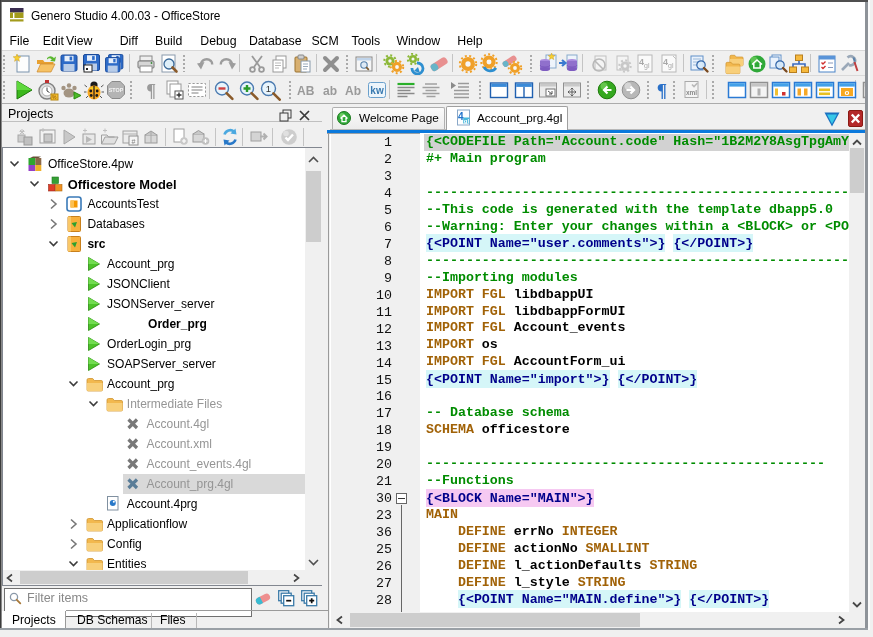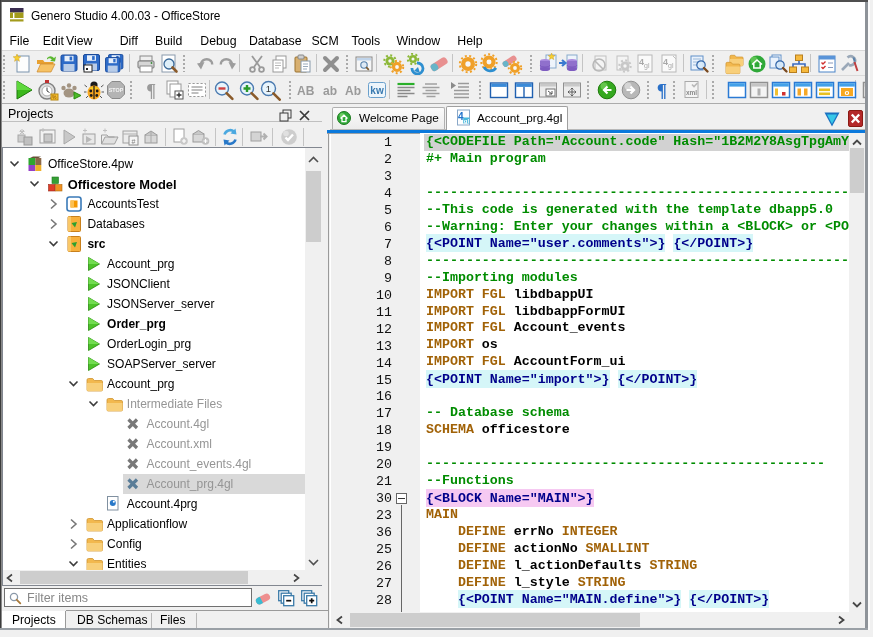--- a/index.html
+++ b/index.html
@@ -13,21 +13,21 @@
 #tb2{left:0;top:76px;width:871px;height:28px;background:#f0f0f0;border-bottom:1px solid #ababab}
 .vsep{position:absolute;width:1px;background:#c4c4c4}
 .hdl{position:absolute;width:2px;background-image:repeating-linear-gradient(#aaa 0 2px,#f0f0f0 2px 4px)}
 #ptitle{left:0;top:105px;width:322px;height:17px;background:#f0f0f0;border-bottom:1px solid #c0c0c0}
 #ptitle span{position:absolute;left:8px;top:2px;font-size:12.5px;color:#000}
 #ptoolbar{left:0;top:122px;width:322px;height:25px;background:#f0f0f0}
 #tree{left:2px;top:147px;width:320px;height:439px;background:#fff;border:1px solid #828790}
 .trow{position:absolute;height:20px;font-size:12px;color:#000;white-space:nowrap}
 .trow .lbl{position:absolute;top:3px}
 .gray{color:#959595}
-#filterbox{left:4px;top:588px;width:248px;height:19px;background:#fff;border:1px solid #707070}
+#filterbox{left:4px;top:588px;width:248px;height:29px;background:#fff;border:1px solid #707070}
 #filterbox span{position:absolute;left:22px;top:2px;font-size:12.5px;color:#888}
 .ltab{position:absolute;top:611px;height:19px;font-size:12.1px;color:#000}
 #editor{left:330px;top:105px;width:535px;height:523px;background:#fff}
 #tabbar{left:330px;top:105px;width:535px;height:25px;background:#f0f0f0;border-bottom:1px solid #b8b8b8}
 #blueline{left:327px;top:130px;width:538px;height:3px;background:#0b79dc}
 #gutter{left:331px;top:134px;width:89px;height:478px;background:#f0f0f0}
 #codearea{left:420px;top:133px;width:429px;height:479px;background:#fff;overflow:hidden}
 .lnum{position:absolute;width:61px;text-align:right;font-family:"Liberation Mono",monospace;font-size:13.3px;color:#111}
 pre.code{position:absolute;left:6px;top:1px;font-family:"Liberation Mono",monospace;font-size:13.3px;line-height:16.95px;color:#000;font-weight:bold}
 .k{color:#a16207;font-weight:bold}
@@ -620,21 +620,21 @@
       <path d="M2.5 1.5 L13.5 8 L2.5 8z" fill="#72dc50"></path>
     </svg>
 <div class="trow" style="left:107.1px;top:294px;">
       <span class="lbl" style="">JSONServer_server</span>
     </div>
 <svg class="abs" style="left:86.1px;top:316px" width="16" height="16" viewBox="0 0 16 16">
       <path d="M2.5 1.5 L13.5 8 L2.5 14.5z" fill="#4cc228" stroke="#2a8a10" stroke-width="0.8"></path>
       <path d="M2.5 1.5 L13.5 8 L2.5 8z" fill="#72dc50"></path>
     </svg>
 <div class="trow" style="left:107.1px;top:314px;">
-      <span class="lbl" style="font-weight:bold;">Order_prg</span>
+      <span class="lbl" style="font-weight:bold;margin-left:41px;">Order_prg</span>
     </div>
 <svg class="abs" style="left:86.1px;top:336px" width="16" height="16" viewBox="0 0 16 16">
       <path d="M2.5 1.5 L13.5 8 L2.5 14.5z" fill="#4cc228" stroke="#2a8a10" stroke-width="0.8"></path>
       <path d="M2.5 1.5 L13.5 8 L2.5 8z" fill="#72dc50"></path>
     </svg>
 <div class="trow" style="left:107.1px;top:334px;">
       <span class="lbl" style="">OrderLogin_prg</span>
     </div>
 <svg class="abs" style="left:86.1px;top:356px" width="16" height="16" viewBox="0 0 16 16">
       <path d="M2.5 1.5 L13.5 8 L2.5 14.5z" fill="#4cc228" stroke="#2a8a10" stroke-width="0.8"></path>

